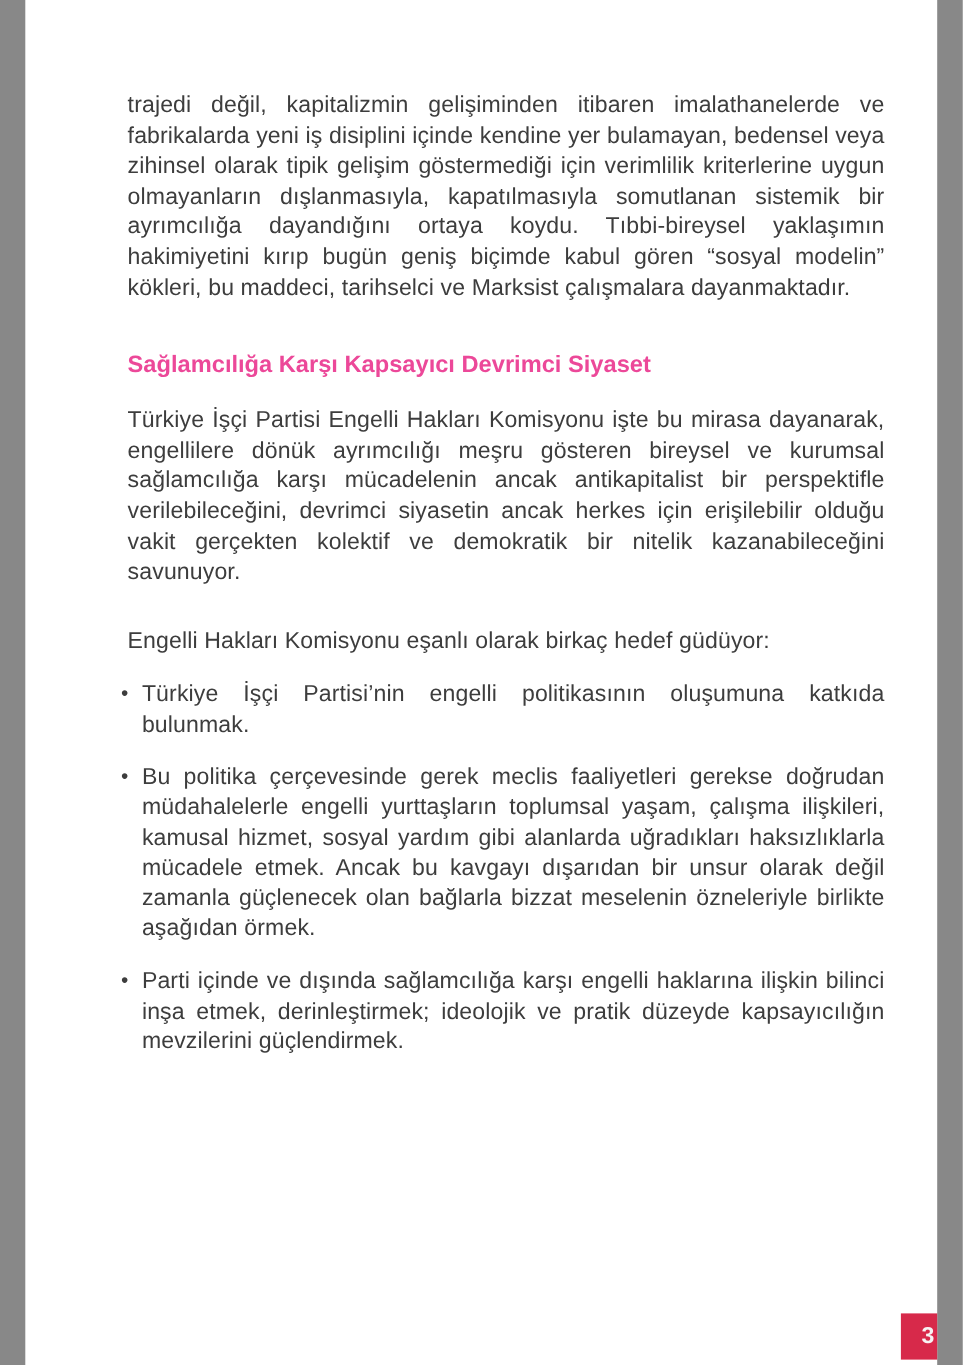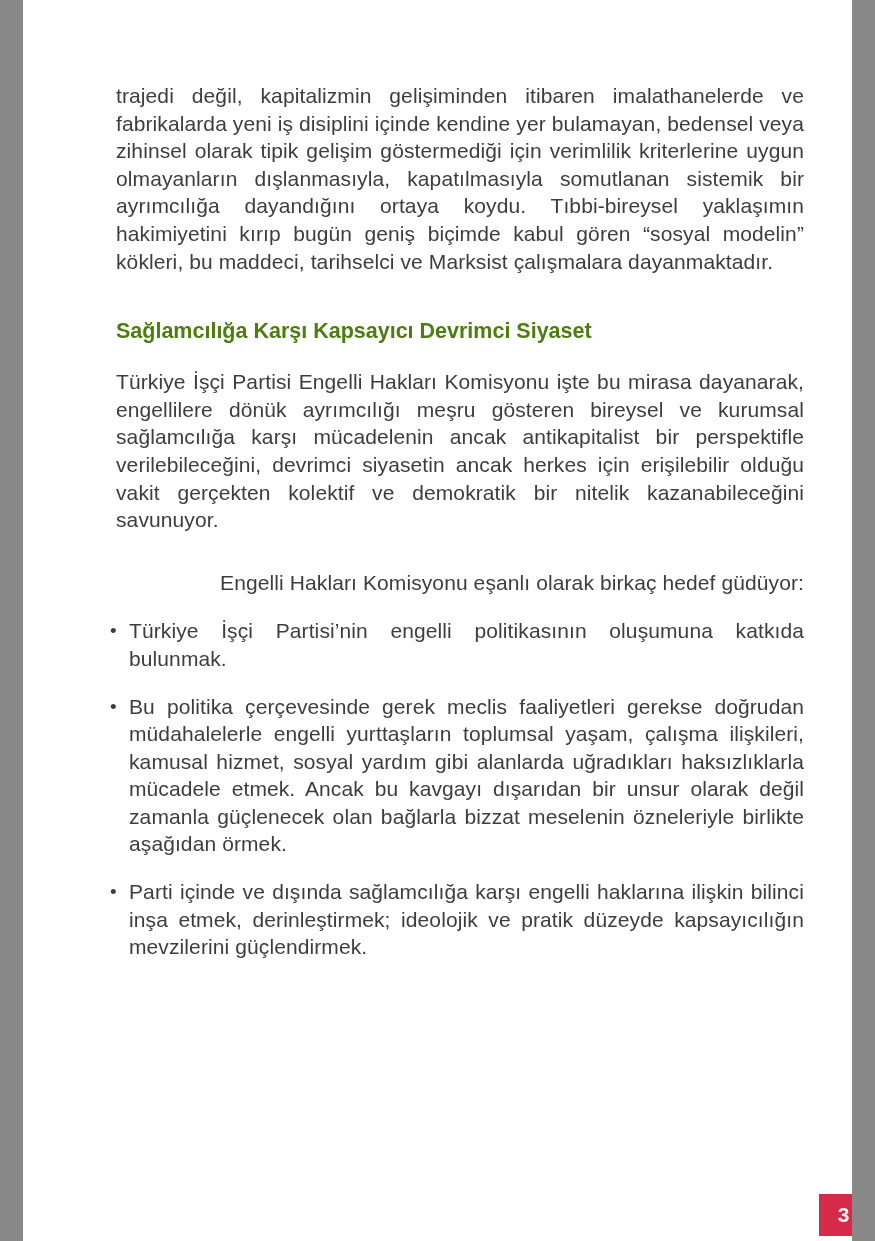--- a/index.html
+++ b/index.html
@@ -30,26 +30,26 @@
     font-size:21px;
     line-height:27.6px;
     text-align:justify;
     letter-spacing:0.1px;
     color:var(--text);
   }
   .para-1{margin-bottom:44px;}
   .section-heading{
     font-size:21.5px;
     font-weight:bold;
-    color:#4d7c0f;
+    color:#ec4899;
     margin-bottom:24px;
     text-align:left;
   }
   .para-2{margin-bottom:35px;}
-  .para-3{margin-bottom:21px;text-align:right;}
+  .para-3{margin-bottom:21px;text-align:left;}
   .bullet-list{
     list-style:none;
   }
   .bullet-item{
     position:relative;
     padding-left:13px;
     margin-bottom:20px;
     font-size:21px;
     line-height:27.6px;
     text-align:justify;

